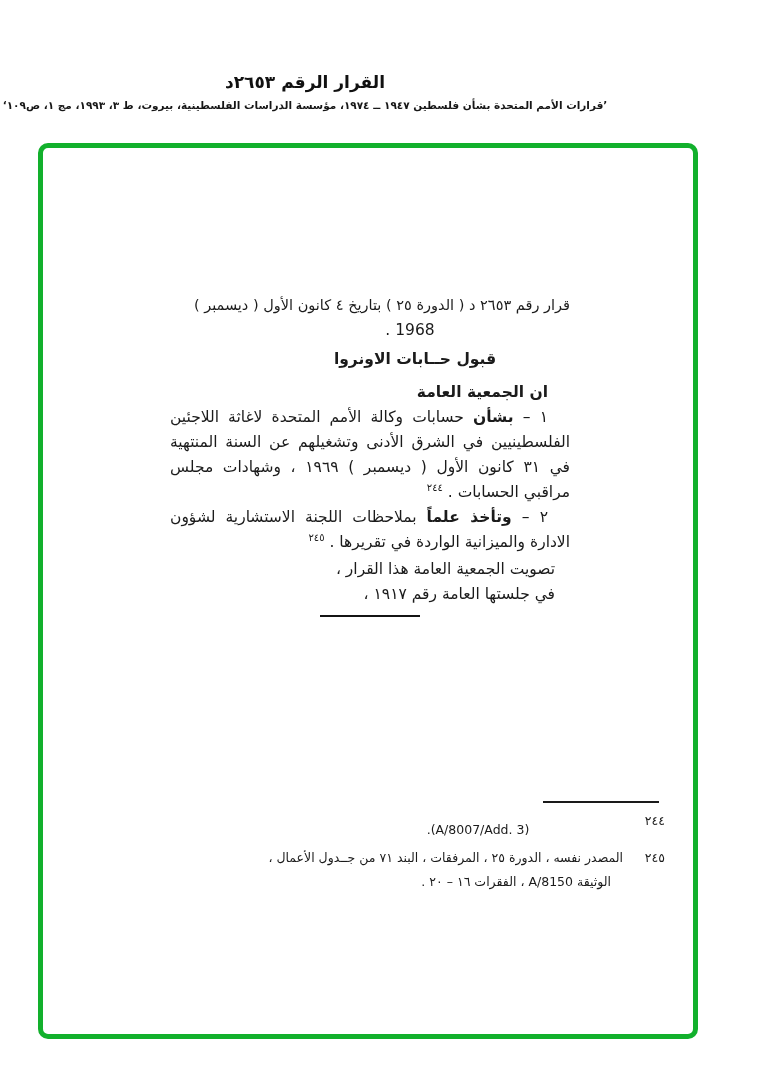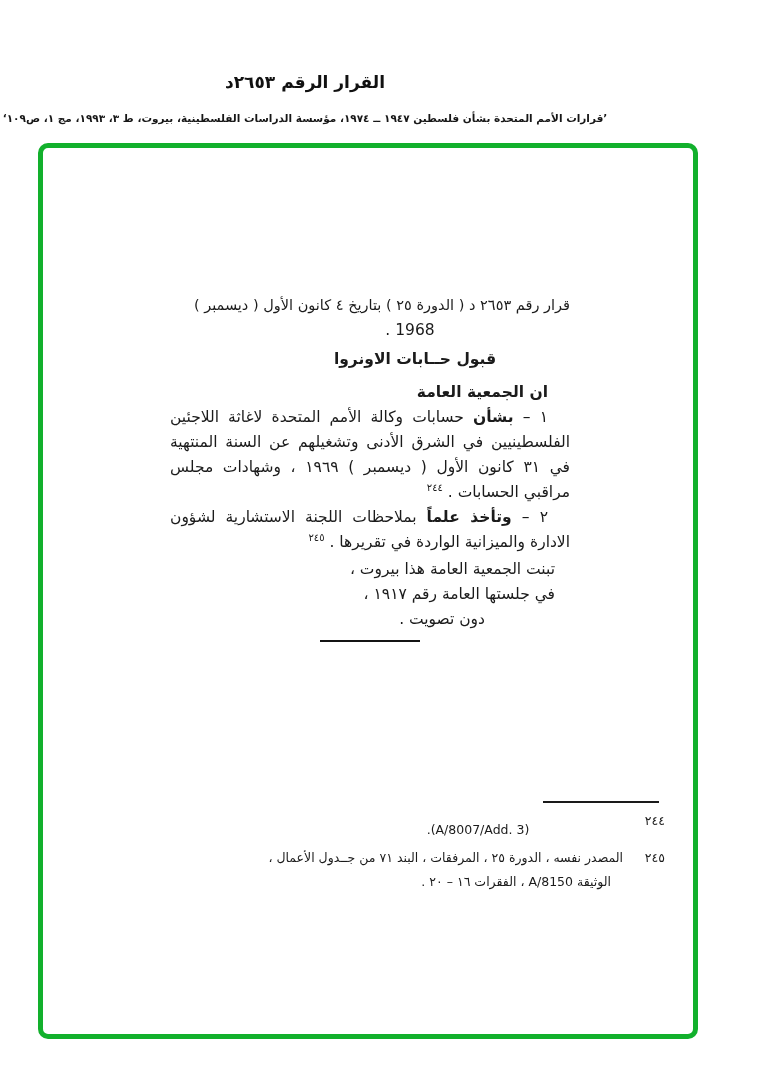--- a/index.html
+++ b/index.html
@@ -6,21 +6,21 @@
   body{
     width:758px;height:1078px;position:relative;overflow:hidden;
     font-family:"DejaVu Sans",sans-serif;color:#1b1b1b;
   }
   .page{position:absolute;inset:0;background:#fff;}
 
   
   .header{position:absolute;top:72px;left:0;width:610px;text-align:center;direction:rtl;}
   .header-title{font-size:17px;font-weight:bold;color:#111;letter-spacing:.5px;}
   .header-citation{
-    margin-top:20px;font-size:10.5px;font-weight:bold;color:#161616;
+    margin-top:7px;font-size:10.5px;font-weight:bold;color:#161616;
     white-space:nowrap;
   }
 
   
   .green-box{
     position:absolute;left:38px;top:143px;width:660px;height:896px;
     border:5px solid #12b02c;border-radius:10px;box-sizing:border-box;background:#fff;
   }
 
   
@@ -78,23 +78,22 @@
 
     <div class="res-subject">قبول حــابات الاونروا</div>
 
     <div class="res-preamble">ان الجمعية العامة</div>
 
     <p class="clause"><span>١ –</span> <span class="kw">بشأن</span> <span>حسابات وكالة الأمم المتحدة لاغاثة اللاجئين الفلسطينيين في الشرق الأدنى وتشغيلهم عن السنة المنتهية في ٣١ كانون الأول ( ديسمبر ) ١٩٦٩ ، وشهادات مجلس مراقبي الحسابات .</span> <sup>٢٤٤</sup></p>
 
     <p class="clause"><span>٢ –</span> <span class="kw">وتأخذ علماً</span> <span>بملاحظات اللجنة الاستشارية لشؤون الادارة والميزانية الواردة في تقريرها .</span> <sup>٢٤٥</sup></p>
 
     <div class="adoption">
-      <div class="adopt-1">تبنت الجمعية العامة هذا بيروت ،</div>
+      <div class="adopt-1">تصويت الجمعية العامة هذا القرار ،</div>
       <div class="adopt-2">في جلستها العامة رقم ١٩١٧ ،</div>
-      <div class="adopt-3">دون تصويت .</div>
     </div>
 
     <div class="adoption-separator"></div>
   </div>
 
   <div class="footnotes">
     <div class="fn-rule"></div>
 
     <div class="fn">
       <span class="fn-num">٢٤٤</span>

